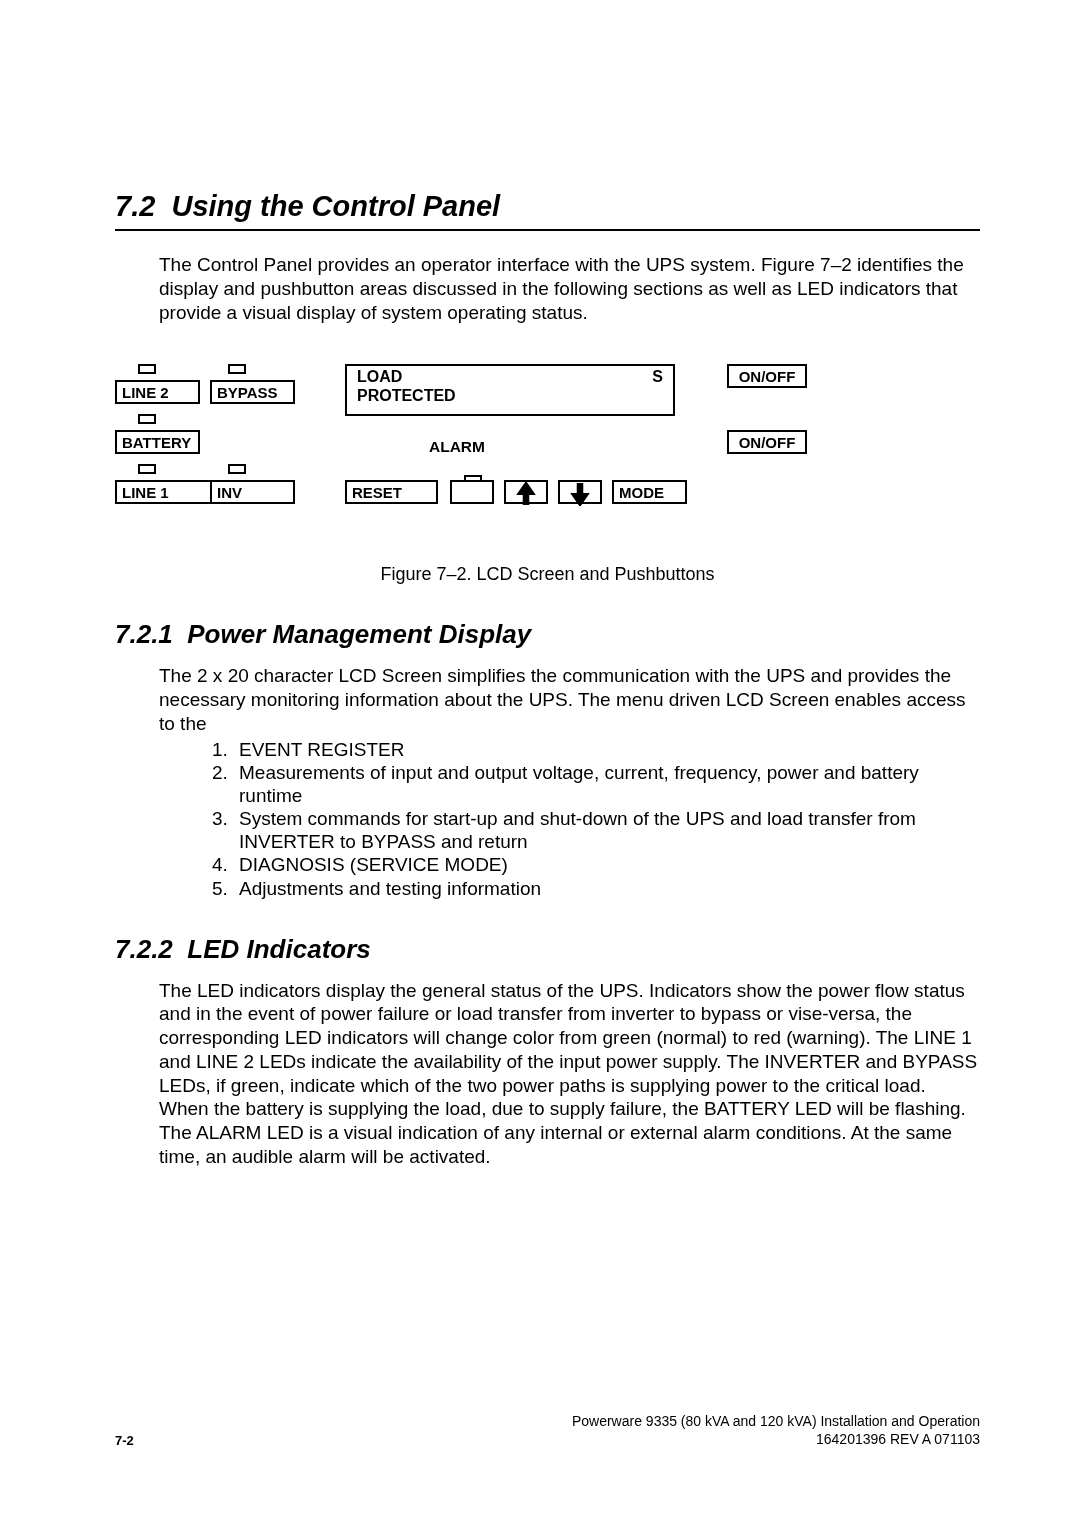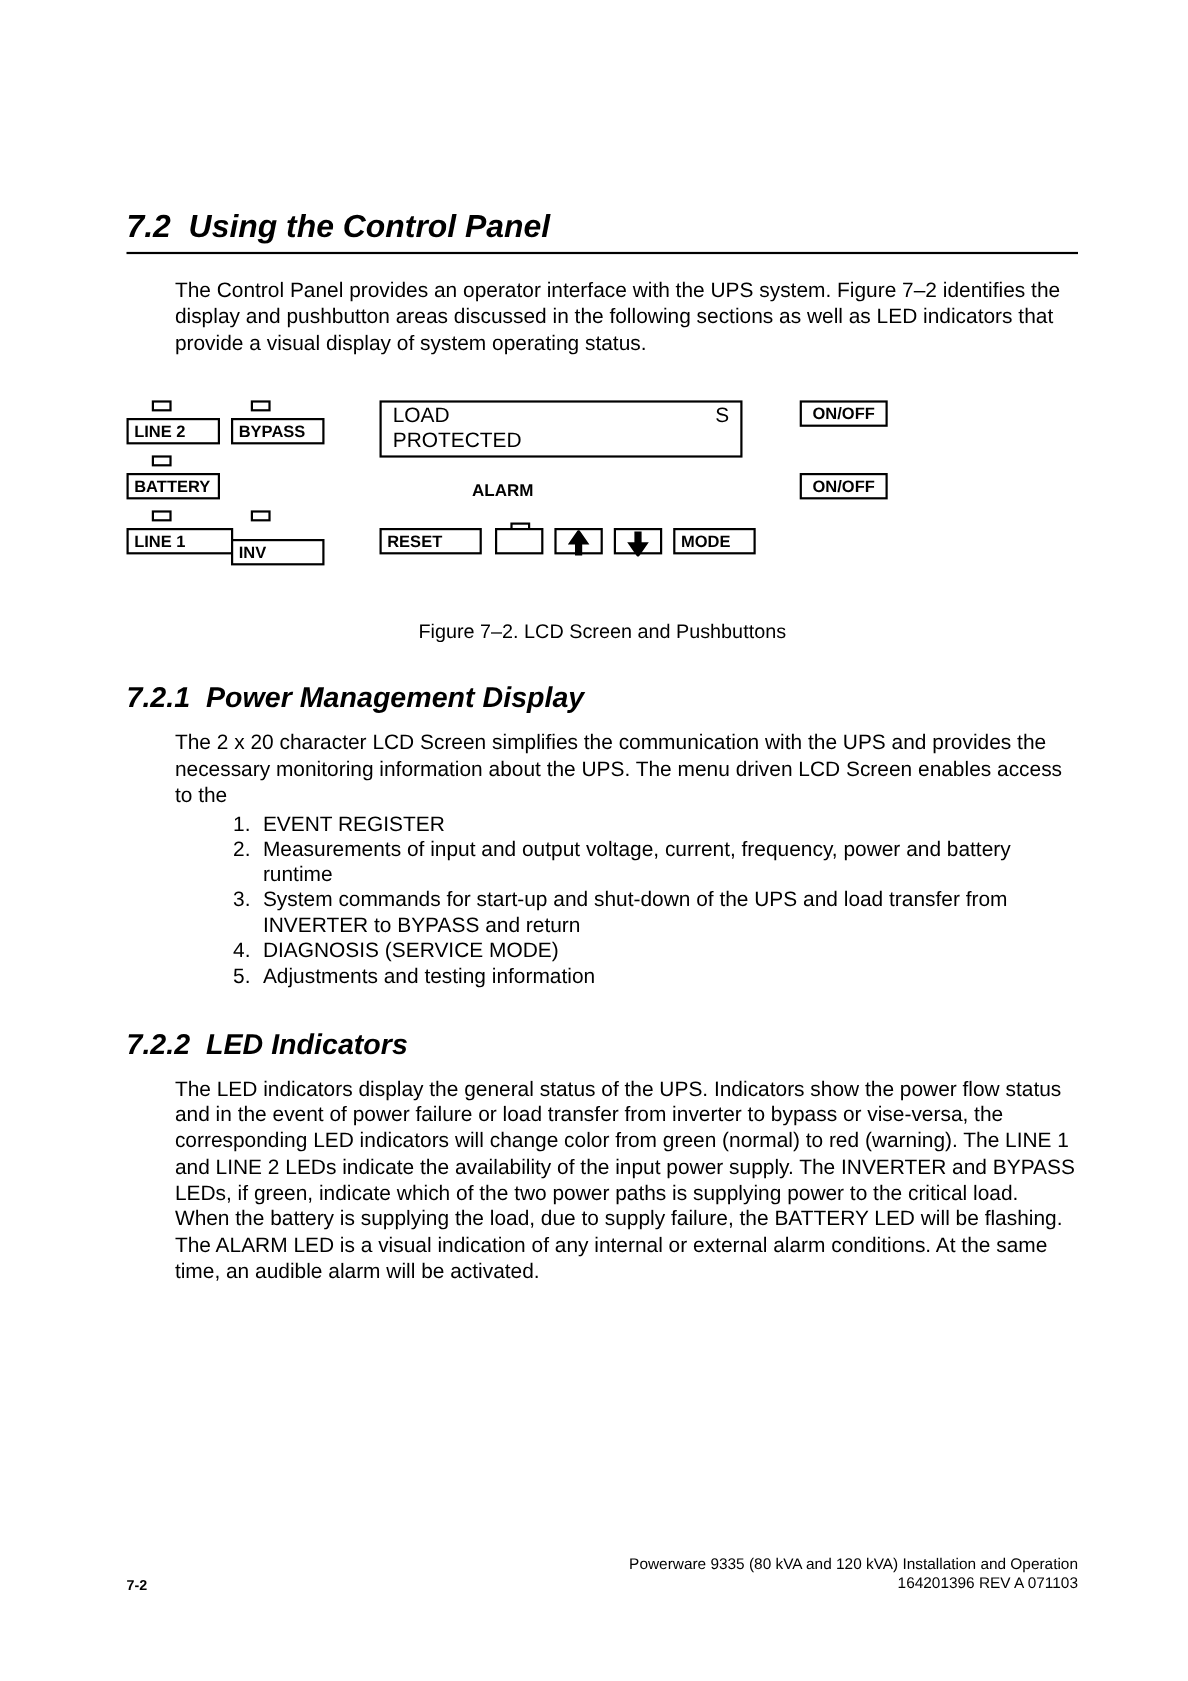--- a/index.html
+++ b/index.html
@@ -59,22 +59,22 @@
     width: 18px;
     height: 10px;
     border: 2px solid #000;
     box-sizing: border-box;
     background: #fff;
   }
   .lcd {
     position: absolute;
     border: 2px solid #000;
     box-sizing: border-box;
-    font-weight: normal;
-    font-size: 19px;
+    font-weight: bold;
+    font-size: 16px;
     padding: 2px 10px 6px 10px;
     display: flex;
     flex-direction: column;
     justify-content: flex-start;
     line-height: 1.15;
   }
   .lcd-row {
     display: flex;
     justify-content: space-between;
   }
@@ -143,21 +143,21 @@
       <div class="cell" style="left:95px; top:16px; width:85px; height:24px;">BYPASS</div>
 
       <div class="led" style="left:23px; top:50px;"></div>
 
       <div class="cell" style="left:0; top:66px; width:85px; height:24px;">BATTERY</div>
 
       <div class="led" style="left:23px; top:100px;"></div>
       <div class="led" style="left:113px; top:100px;"></div>
 
       <div class="cell" style="left:0; top:116px; width:97px; height:24px;">LINE 1</div>
-      <div class="cell" style="left:95px; top:126px; width:85px; height:24px;">INV</div>
+      <div class="cell" style="left:95px; top:116px; width:85px; height:24px;">INV</div>
 
       <div class="lcd" style="left:230px; top:0; width:330px; height:52px;">
         <div class="lcd-row">
           <span>LOAD</span>
           <span>S</span>
         </div>
         <div>PROTECTED</div>
       </div>
 
       <div class="alarm" style="left:314px; top:74px;">ALARM</div>

